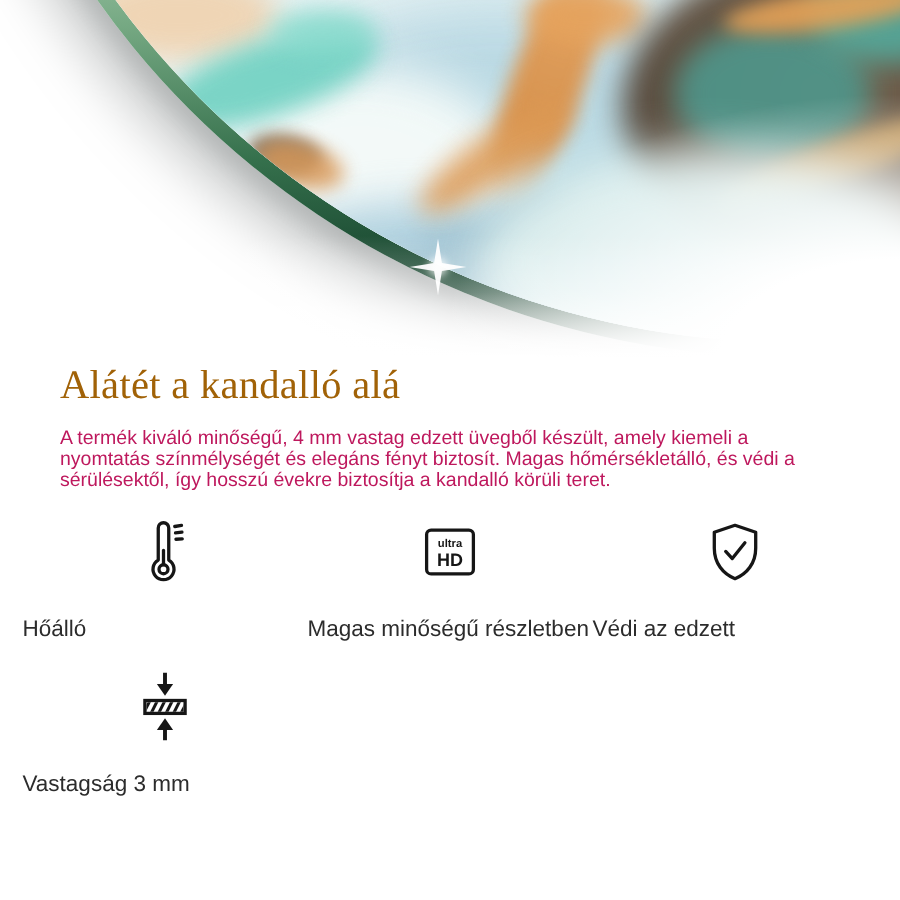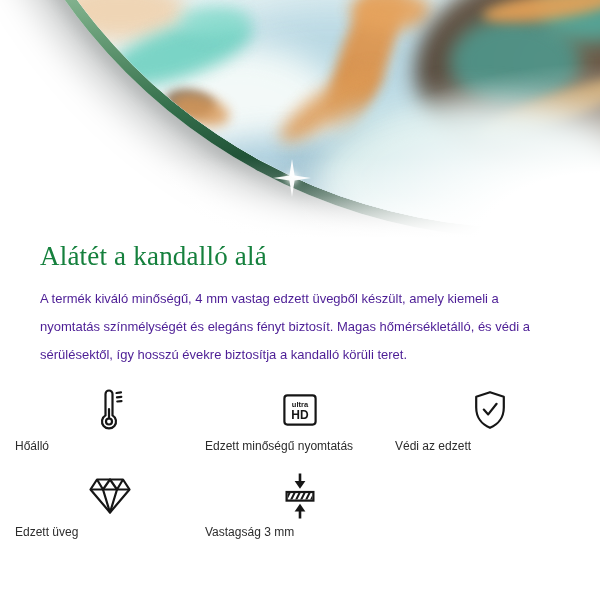--- a/index.html
+++ b/index.html
@@ -42,31 +42,31 @@
   .b-orc    {left:512px;top:877px;width:140px;height:26px;background:#e6a156;filter:blur(6px);opacity:.9;transform:rotate(-8deg);}
   .b-icy    {left:345px;top:984px;width:310px;height:150px;background:#d9edec;filter:blur(16px);opacity:.95;}
   .sparkle{position:absolute;left:272px;top:158px;width:40px;height:40px;}
   .hero-fade{position:absolute;inset:0;
     background:
       radial-gradient(ellipse 430px 250px at 100% 102%,#fff 28%,rgba(255,255,255,0) 72%),
       linear-gradient(to bottom,rgba(255,255,255,0) 66%,rgba(255,255,255,.35) 82%,rgba(255,255,255,.9) 96%,#fff 100%);}
   
   .title{
     margin:0 40px;padding-top:2px;font-family:"Liberation Serif",serif;font-weight:400;
-    font-size:27px;line-height:33px;color:#15803d;letter-spacing:.2px;
+    font-size:27px;line-height:33px;color:#a16207;letter-spacing:.2px;
   }
   .title span{display:block;}
   .desc{
-    margin:12px 40px 0;max-width:524px;font-size:13px;line-height:28px;color:#4c1d95;
+    margin:12px 40px 0;max-width:524px;font-size:13px;line-height:14px;color:#be185d;
   }
   
   .features{display:grid;grid-template-columns:190px 190px 190px;padding:0 15px;margin-top:14px;row-gap:16px;}
   .feature{display:flex;flex-direction:column;}
   .icon-box{height:54px;display:flex;align-items:center;justify-content:center;}
-  .feature-label{margin-top:2px;font-size:12px;color:#2c2c2c;}
+  .feature-label{margin-top:16px;font-size:15px;color:#2c2c2c;}
   .ic{stroke:#161616;fill:none;stroke-width:2.2;}
   .hd-top{font-family:"Liberation Sans",sans-serif;font-size:7.5px;font-weight:700;fill:#161616;}
   .hd-bot{font-family:"Liberation Sans",sans-serif;font-size:12px;font-weight:700;fill:#161616;}
 </style>
 </head>
 <body>
 
 <div class="hero">
   <div class="plate-outer"></div>
   <div class="plate-inner">
@@ -120,46 +120,33 @@
   </div>
 
   <div class="feature">
     <div class="icon-box">
       <svg width="34" height="32" viewBox="0 0 34 32">
         <rect class="ic" x="1.4" y="1.4" width="31.2" height="29.2" rx="3" stroke-width="2.4"></rect>
         <text class="hd-top" x="17" y="12.5" text-anchor="middle">ultra</text>
         <text class="hd-bot" x="17" y="25" text-anchor="middle">HD</text>
       </svg>
     </div>
-    <div class="feature-label">Edzett minőségű nyomtatás</div>
+    <div class="feature-label">Magas minőségű részletben</div>
   </div>
 
   <div class="feature">
     <div class="icon-box">
       <svg width="36" height="40" viewBox="0 0 36 40">
         <path class="ic" stroke-width="2.4" stroke-linejoin="round" d="M18,2.2 L31.8,6.8 L31.8,17.5 C31.8,27.5 26,34.6 18,37.8 C10,34.6 4.2,27.5 4.2,17.5 L4.2,6.8 Z"></path>
         <path class="ic" stroke-width="2.4" stroke-linecap="round" stroke-linejoin="round" d="M11.8,19.6 L16.2,24.4 L24.6,13.8"></path>
       </svg>
     </div>
     <div class="feature-label">Védi az edzett</div>
   </div>
 
-  <div class="feature">
-    <div class="icon-box">
-      <svg width="44" height="38" viewBox="0 0 44 38">
-        <g class="ic" stroke-width="2" stroke-linejoin="round">
-          <path d="M9,2.5 L35,2.5 L41.5,12.5 L22,35.5 L2.5,12.5 Z"></path>
-          <path d="M2.5,12.5 L41.5,12.5"></path>
-          <path d="M9,2.5 L15,12.5 L22,2.5 L29,12.5 L35,2.5"></path>
-          <path d="M15,12.5 L22,35.5 L29,12.5"></path>
-        </g>
-      </svg>
-    </div>
-    <div class="feature-label">Edzett üveg</div>
-  </div>
 
 
   <div class="feature">
     <div class="icon-box">
       <svg width="30" height="46" viewBox="0 0 30 46">
         <line x1="15" y1="0.5" x2="15" y2="8.5" stroke="#161616" stroke-width="2.6"></line>
         <polygon points="9.6,8 20.4,8 15,15.8" fill="#161616"></polygon>
         <rect x="1.6" y="19" width="26.8" height="8.6" fill="none" stroke="#161616" stroke-width="2.2"></rect>
         <defs>
             <clipPath id="cp-bar">

